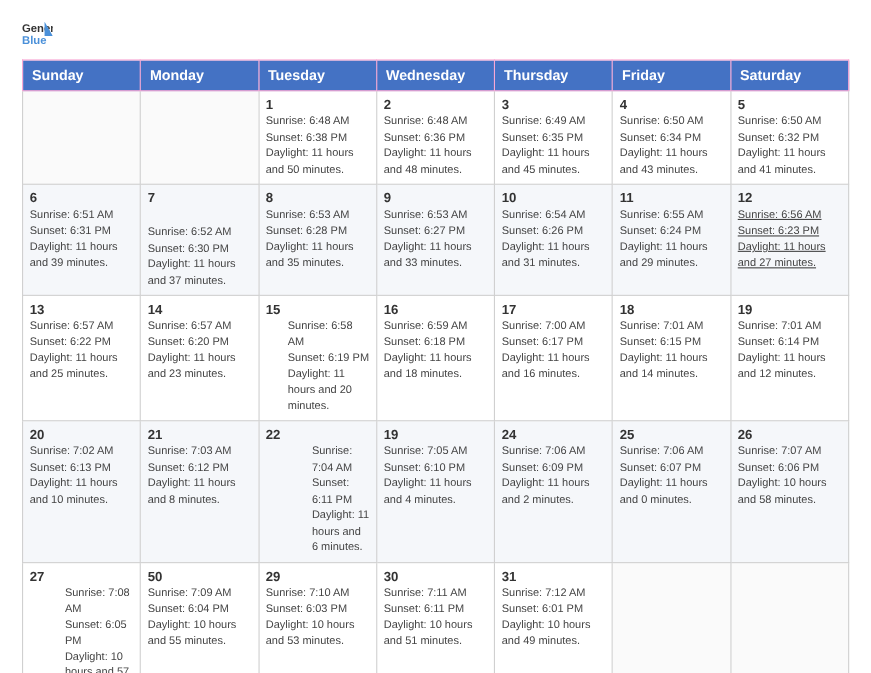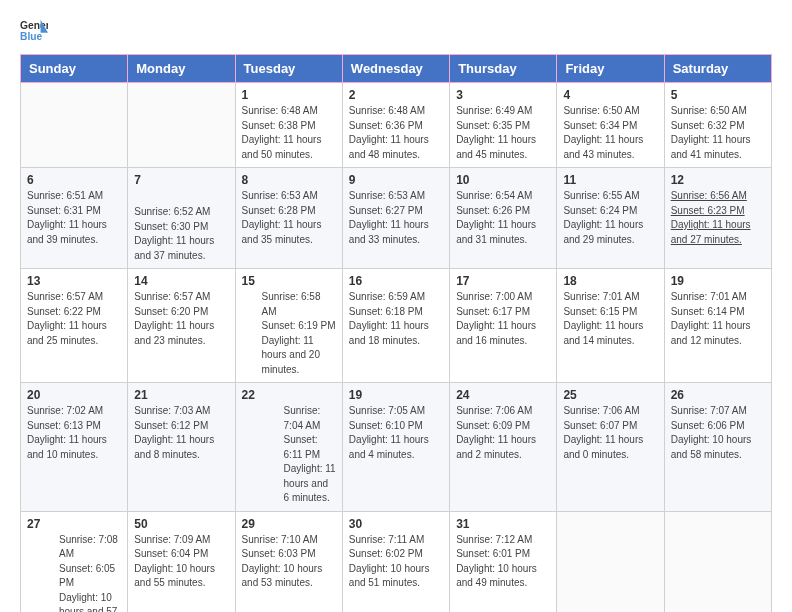--- a/index.html
+++ b/index.html
@@ -292,21 +292,21 @@
         </td>
         <td>
           <span class="day-number">29</span>
           <div class="day-info" style="white-space: pre-line;">Sunrise: 7:10 AM
 Sunset: 6:03 PM
 Daylight: 10 hours and 53 minutes.</div>
         </td>
         <td>
           <span class="day-number">30</span>
           <div class="day-info" style="white-space: pre-line;">Sunrise: 7:11 AM
-Sunset: 6:02 PM
+Sunset: 6:11 PM
 Daylight: 10 hours and 51 minutes.</div>
         </td>
         <td>
           <span class="day-number">31</span>
           <div class="day-info" style="white-space: pre-line;">Sunrise: 7:12 AM
 Sunset: 6:01 PM
 Daylight: 10 hours and 49 minutes.</div>
         </td>
         <td class="empty-cell"></td>
         <td class="empty-cell"></td>

